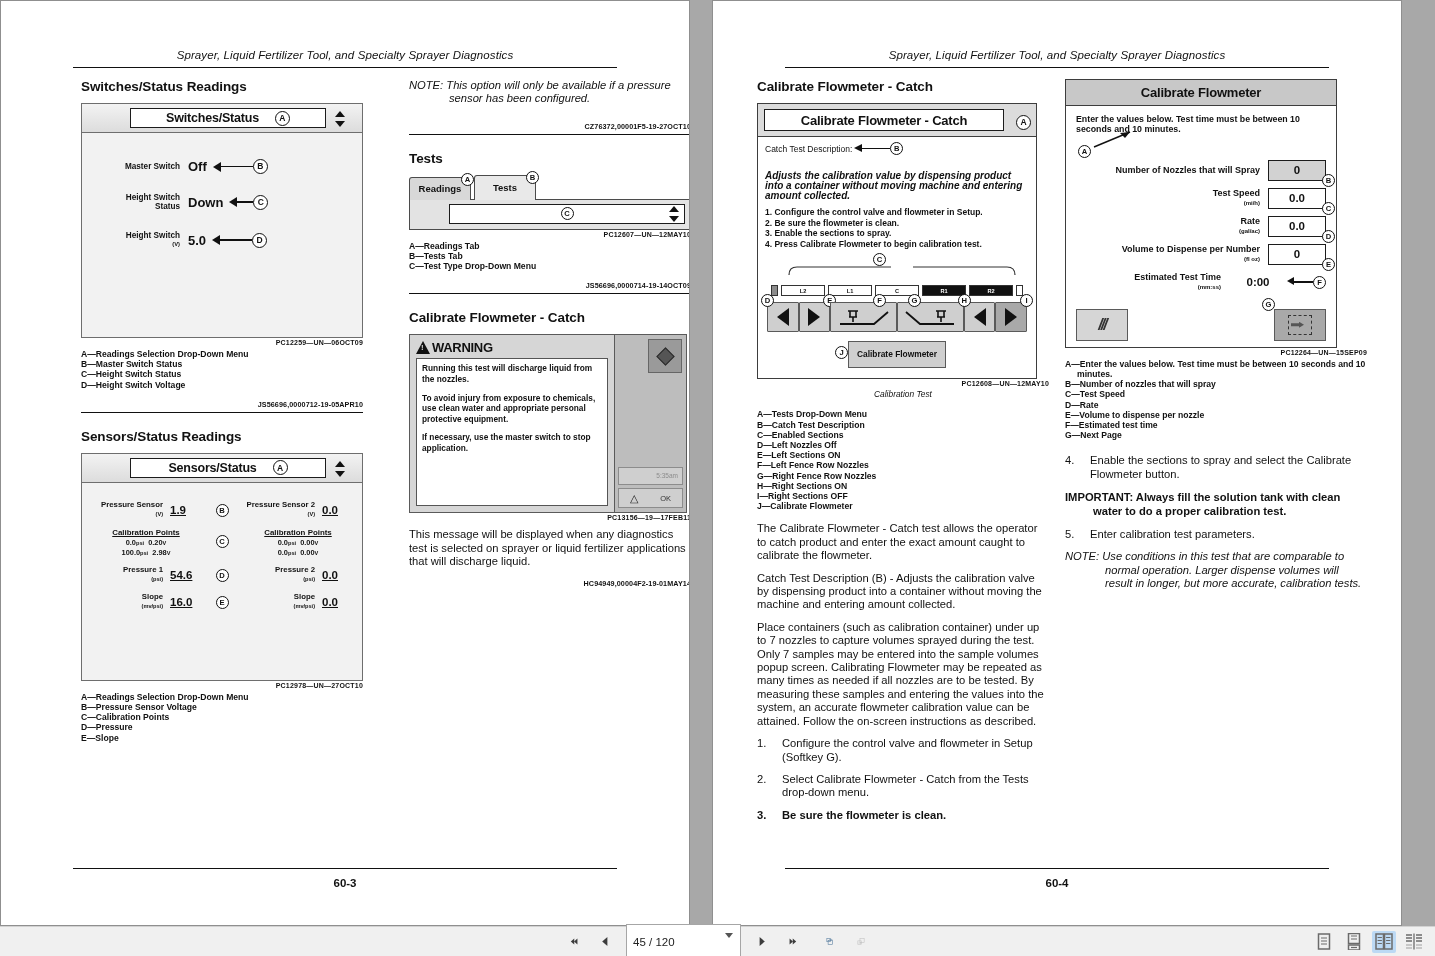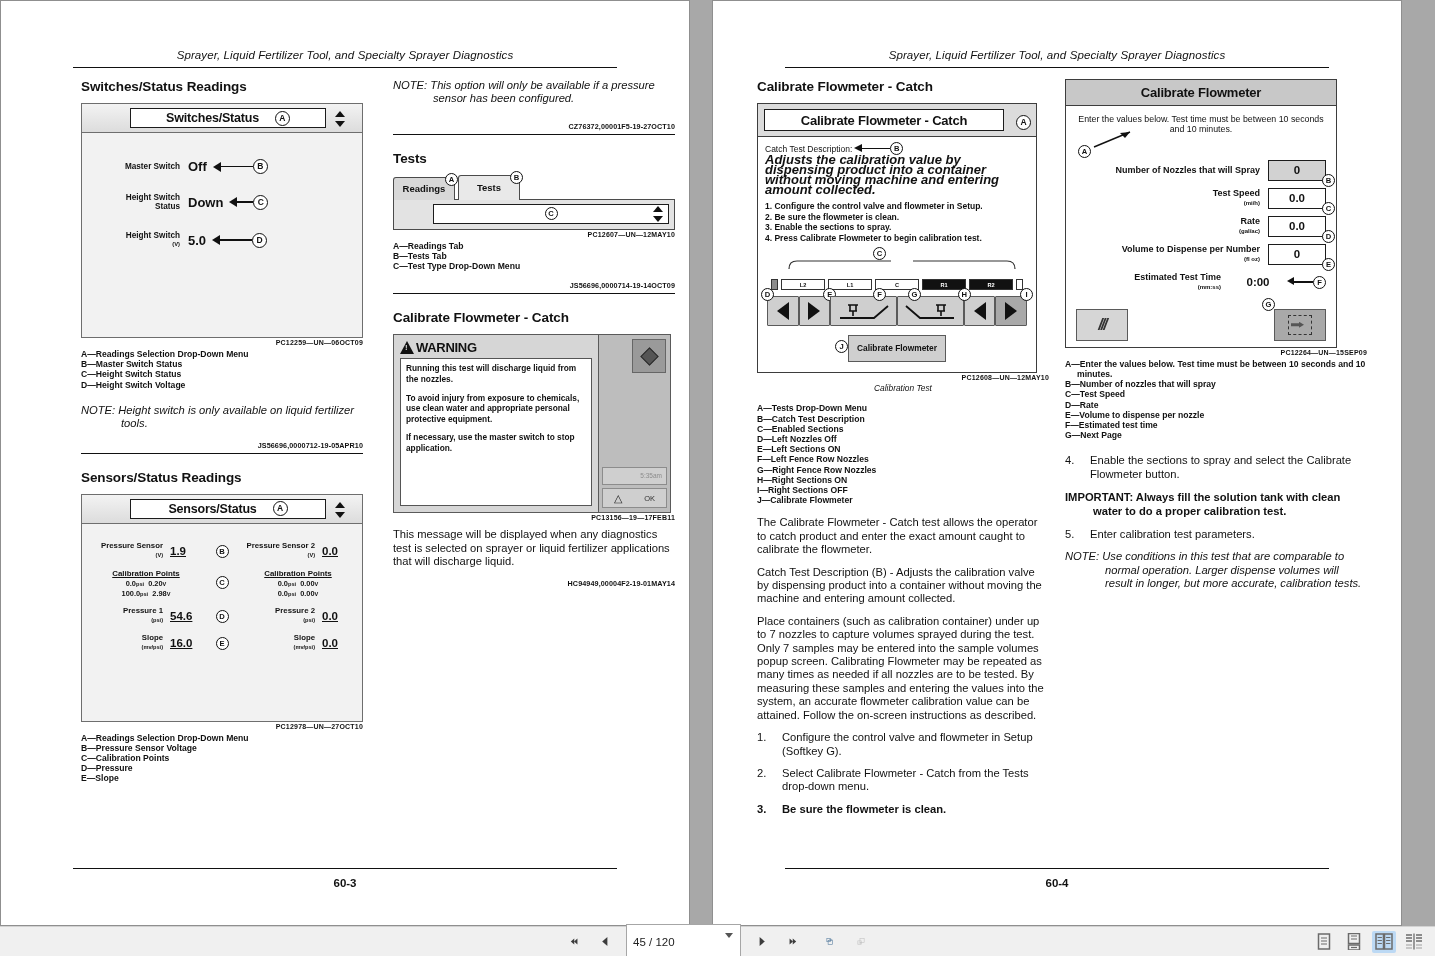--- a/index.html
+++ b/index.html
@@ -47,21 +47,21 @@
     border-top: 1.6px solid #111;
   }
   .page-num {
     position: absolute; left: 0; right: 0; bottom: 36px;
     text-align: center; font-size: 11.5px; font-weight: bold; color: #111;
   }
 
   
   .col { position: absolute; top: 78px; width: 282px; }
   .col-a { left: 80px; }
-  .col-b { left: 392px; }
+  .col-b { left: 408px; }
   #page-right .col-a { left: 44px; width: 292px; }
   #page-right .col-b { left: 352px; width: 302px; }
 
   h2.sec {
     font-size: 13.5px; font-weight: bold; color: #111;
     margin: 0 0 9px 0; letter-spacing: -.1px;
   }
 
   p.body {
     font-size: 11.2px; line-height: 13.4px; color: #111;
@@ -237,21 +237,21 @@
   
   .cts { width: 280px; background: #ffffff; border: 1.6px solid #3d3d3d; }
   .cts-head { background: #dcdcdc; padding: 5px 6px; border-bottom: 1.4px solid #3d3d3d; position: relative; }
   .cts-title-box {
     border: 1.6px solid #1c1c1c; background: #fff; height: 22px;
     margin-right: 26px; display: flex; align-items: center; justify-content: center;
     font-size: 13px; font-weight: bold; color: #111; letter-spacing: -.2px;
   }
   .cts-body { padding: 5px 7px 8px 7px; position: relative; }
   .cts-desc-lbl { font-size: 8.5px; color: #111; }
-  .cts-desc { font-size: 13px; font-style: italic; font-weight: bold; color: #111; line-height: 10px; margin: 0 0 6px 0; }
+  .cts-desc { font-size: 10px; font-style: italic; font-weight: bold; color: #111; line-height: 10px; margin: 16px 0 6px 0; }
   .cts-steps { font-size: 8.5px; font-weight: bold; color: #111; line-height: 10.6px; margin-bottom: 6px; }
   .secbar { display: flex; gap: 3px; margin: 14px 6px 6px 6px; align-items: center; }
   .secbar .cap { width: 7px; height: 11px; background: #8c8c8c; border: 1px solid #333; }
   .secbar .cap.wt { background: #fff; }
   .sec-seg {
     flex: 1; height: 11px; border: 1px solid #333; background: #fff;
     display: flex; align-items: center; justify-content: center;
     font-size: 5.6px; font-weight: bold; color: #111;
   }
   .sec-seg.on { background: #111; color: #fff; }
@@ -276,21 +276,21 @@
   }
 
   
   .cfs { width: 272px; background: #fff; border: 1.6px solid #3d3d3d; }
   .cfs-head {
     background: #c8c8c8; border-bottom: 1.4px solid #3d3d3d;
     text-align: center; font-size: 13px; font-weight: bold; color: #111;
     padding: 5px 0 5px 0; letter-spacing: -.2px;
   }
   .cfs-body { padding: 8px 10px 6px 10px; position: relative; }
-  .cfs-intro { text-align: center; font-size: 8.8px; font-weight: normal; color: #111; line-height: 10.4px; }
+  .cfs-intro { text-align: left; font-size: 8.8px; font-weight: bold; color: #111; line-height: 10.4px; }
   .cf-row { display: flex; align-items: center; justify-content: flex-end; margin-top: 7px; position: relative; }
   .cf-lab { font-size: 9px; font-weight: bold; color: #111; text-align: right; line-height: 10px; padding-right: 8px; }
   .cf-lab .u { display: block; font-size: 6px; }
   .cf-field {
     width: 58px; height: 21px; background: #fff; border: 1.5px solid #1c1c1c;
     display: flex; align-items: center; justify-content: center;
     font-size: 11.5px; font-weight: bold; color: #111;
   }
   .cf-field.gray { background: #d2d2d2; }
   .cf-plain {
@@ -399,21 +399,20 @@
         </div>
         <div class="partno">PC12259—UN—06OCT09</div>
 
         <div class="legend">
           <div>A—Readings Selection Drop-Down Menu</div>
           <div>B—Master Switch Status</div>
           <div>C—Height Switch Status</div>
           <div>D—Height Switch Voltage</div>
         </div>
 
-        <p class="note" style="margin-top:14px">NOTE: Height switch is only available on liquid fertilizer tools.</p>
         <div class="docid">JS56696,0000712-19-05APR10</div>
         <div class="endrule"></div>
 
         <h2 class="sec" style="margin-top:16px">Sensors/Status Readings</h2>
 
         <div class="screen fig-sensor">
           <div class="screen-titlebar">
             <div class="ddbox">
               <span class="lbl">Sensors/Status</span>
               <span class="cal" style="margin-left:16px">A</span>

